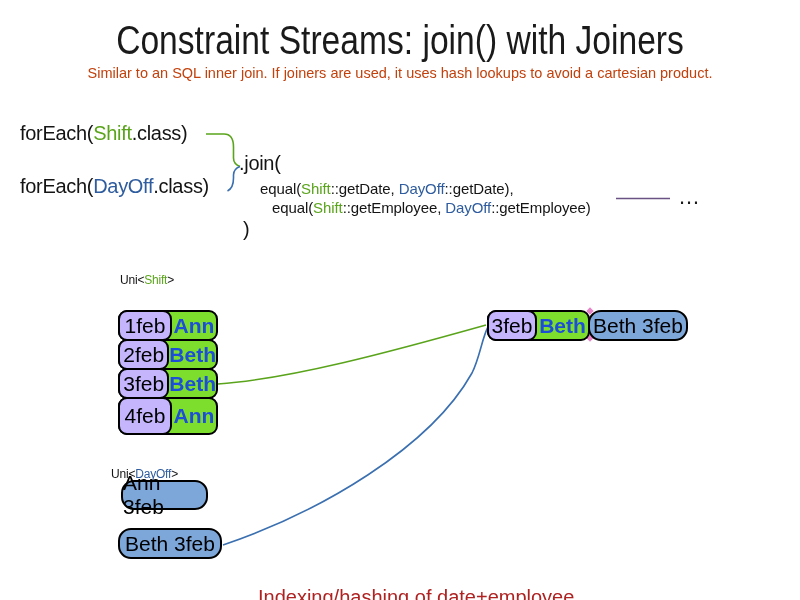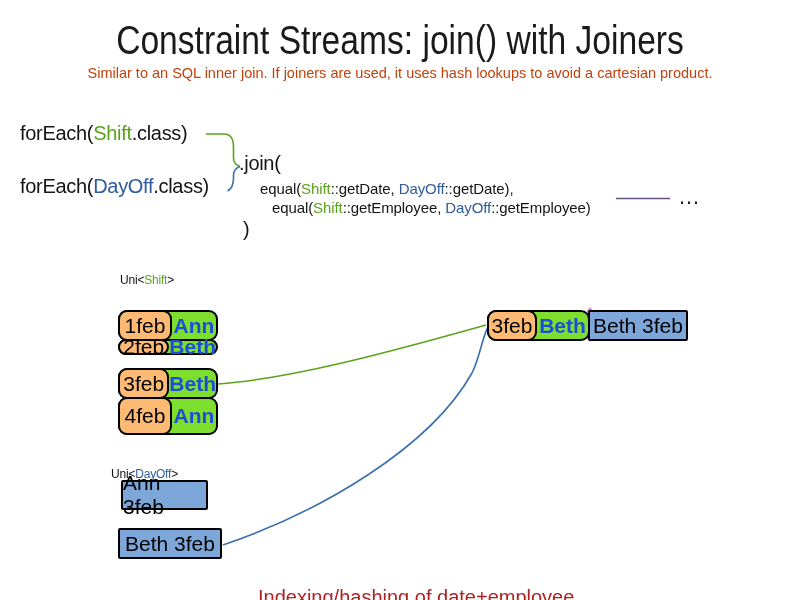--- a/index.html
+++ b/index.html
@@ -11,24 +11,24 @@
   .subtitle{left:0;right:0;top:65px;text-align:center;font-size:14.5px;color:#c2410c;}
   .code20{font-size:20px;letter-spacing:-0.3px;white-space:pre;line-height:1.15;}
   .code15{font-size:15px;letter-spacing:-0.1px;white-space:pre;line-height:1.15;}
   .lbl{font-size:12px;letter-spacing:-0.2px;white-space:pre;line-height:1.15;}
   .gr{color:#5aa41c;margin-top:16px;}
   .bl{color:#2e5c9e;text-align:center;}
   .cell-row{display:flex;align-items:stretch;background:#7dde2d;border:2px solid #000;
             border-radius:9px;box-sizing:border-box;font-size:21px;}
   .datebox{width:50px;display:flex;align-items:center;justify-content:center;
            border:2px solid #000;border-radius:9px;margin:-2px 0 -2px -2px;
-           background:#fdba74;color:#000;}
+           background:#c4b5fd;color:#000;}
   .empcell{flex:1;display:flex;align-items:center;justify-content:center;color:#1d4ed8;font-weight:bold;}
   .blue-cell{display:flex;align-items:center;justify-content:center;background:#7da6d9;
-             border:2px solid #000;border-radius:2px;box-sizing:border-box;
+             border:2px solid #000;border-radius:13px;box-sizing:border-box;
              font-size:21px;color:#000;}
   .bi-wrap{display:flex;}
   .note{font-size:20px;line-height:28px;color:#b02222;white-space:pre;}
   .ellipsis{font-size:22px;color:#1a1a1a;letter-spacing:1px;}
   svg.overlay{position:absolute;left:0;top:0;pointer-events:none;}
 </style>
 </head>
 <body>
 
 <div class="slide">
@@ -59,21 +59,21 @@
   <div class="abs code20" style="left:243px;top:218px">)</div>
 
   <div class="abs ellipsis" style="left:678px;top:184px">…</div>
 
   <div class="abs lbl" style="left:120px;top:274px"><span>Uni&lt;</span><span class="gr">Shift</span><span>&gt;</span></div>
 
   <div class="abs cell-row" style="left:118px;top:310px;width:100px;height:31px">
     <span class="datebox">1feb</span>
     <span class="empcell">Ann</span>
   </div>
-  <div class="abs cell-row" style="left:118px;top:339px;width:100px;height:16px">
+  <div class="abs cell-row" style="left:118px;top:339px;width:100px;height:31px">
     <span class="datebox">2feb</span>
     <span class="empcell">Beth</span>
   </div>
   <div class="abs cell-row" style="left:118px;top:368px;width:100px;height:31px">
     <span class="datebox">3feb</span>
     <span class="empcell">Beth</span>
   </div>
   <div class="abs cell-row" style="left:118px;top:397px;width:100px;height:38px">
     <span class="datebox">4feb</span>
     <span class="empcell">Ann</span>

